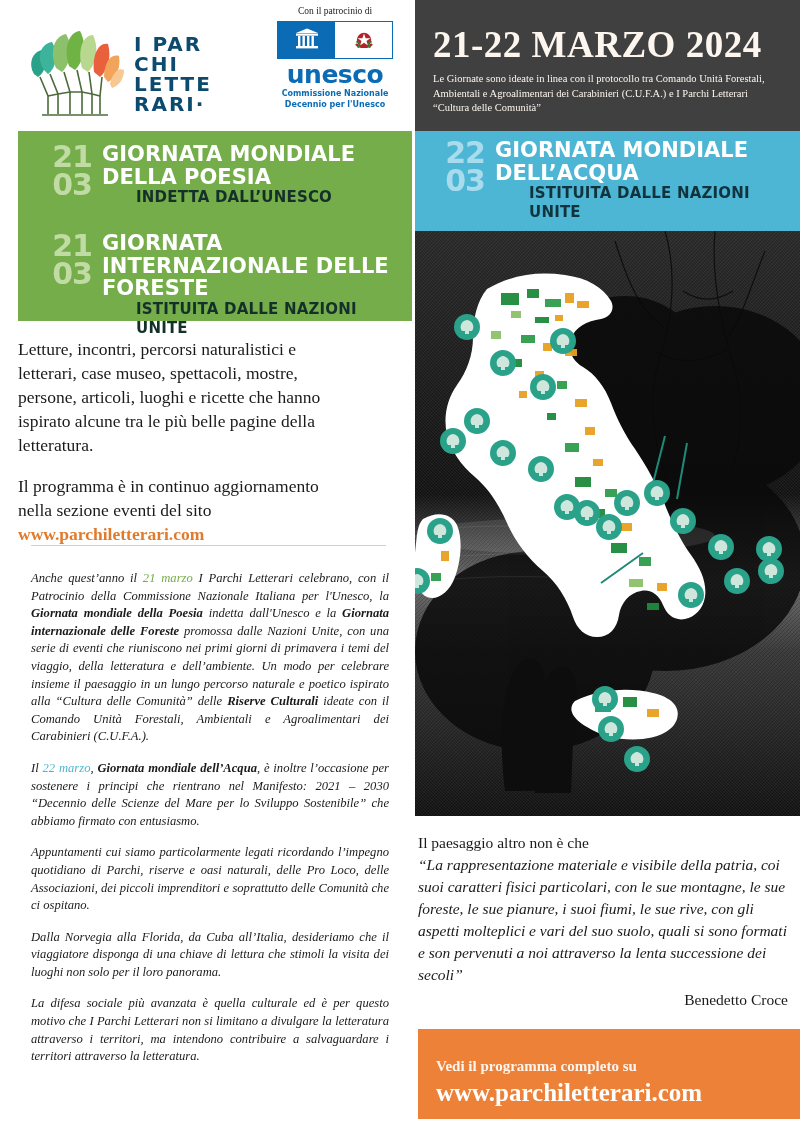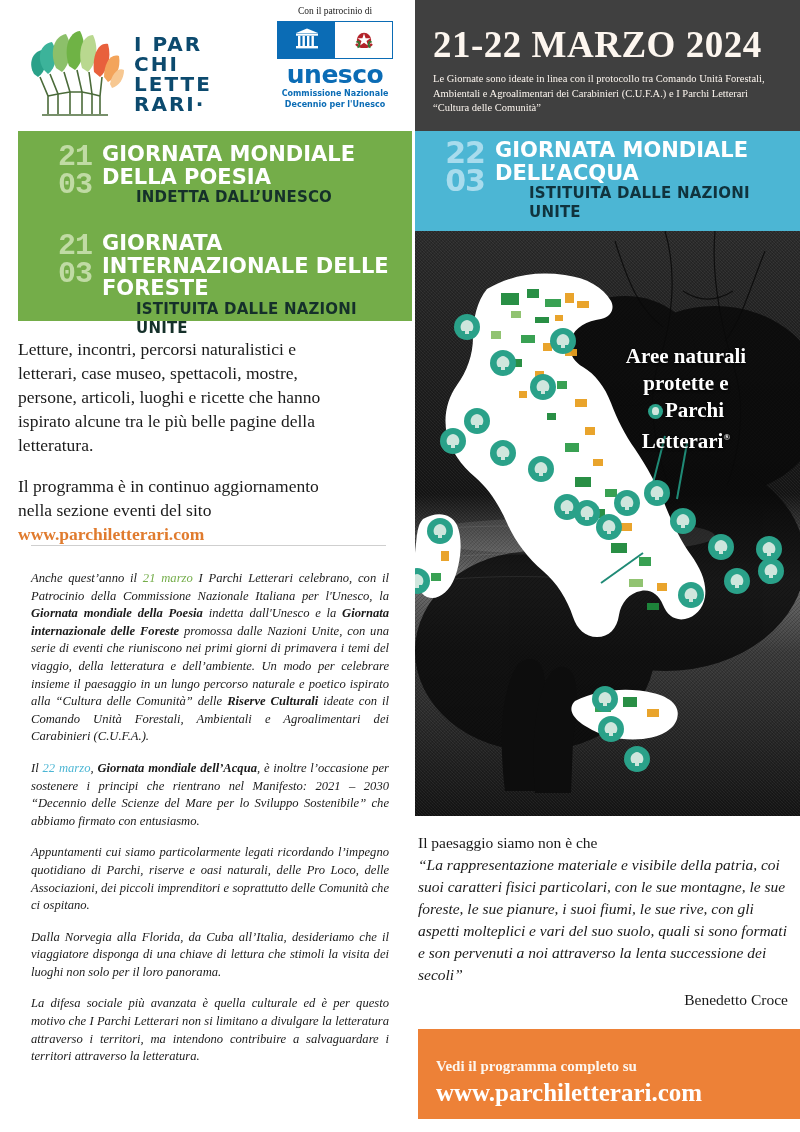--- a/index.html
+++ b/index.html
@@ -24,21 +24,21 @@
   .orange-head{position:absolute;left:415px;top:0;width:385px;height:131px;background:#404040;color:#fff;}
   .orange-date{font-family:"Liberation Serif",serif;font-weight:700;font-size:37px;letter-spacing:0.5px;margin:23px 0 0 18px;color:#fdf6ef;}
   .orange-note{font-family:"Liberation Serif",serif;font-size:10.5px;line-height:14.5px;margin:6px 0 0 18px;width:348px;color:#fdf6ef;}
 
   
   .green-band{position:absolute;left:18px;top:131px;width:394px;height:190px;background:#74ad49;}
   .teal-band{position:absolute;left:415px;top:131px;width:385px;height:100px;background:#4cb6d4;}
 
   .ev{position:relative;display:flex;align-items:flex-start;}
   .ev .daynum{font-family:"DejaVu Sans",sans-serif;font-weight:700;font-size:30px;line-height:28px;letter-spacing:-1px;text-align:right;width:52px;flex:0 0 52px;}
-  .green-band .daynum{color:#c0dba4;font-family:Liberation Mono, monospace;}
+  .green-band .daynum{color:#c0dba4;}
   .teal-band .daynum{color:#a8dced;}
   .ev .txt{margin-left:10px;}
   .ev .t1{font-family:"DejaVu Sans",sans-serif;font-weight:700;font-size:21px;line-height:22.5px;color:#ffffff;letter-spacing:0px;}
   .ev .t2{font-family:"DejaVu Sans",sans-serif;font-weight:700;font-size:15px;line-height:19px;color:#15302a;letter-spacing:0.2px;margin-left:34px;}
   .green-ev1{position:absolute;left:22px;top:12px;}
   .green-ev2{position:absolute;left:22px;top:101px;}
   .teal-ev{position:absolute;left:18px;top:8px;}
   .teal-band .t2{color:#10333d;}
 
   
@@ -419,30 +419,24 @@
             <circle r="13" fill="#2aa189"></circle>
             <path d="M0 -7 C6 -6 8 0 5 4 L2 4 L2 7 L-2 7 L-2 4 L-5 4 C-8 0 -6 -6 0 -7 Z" fill="#cfe6dd"></path>
           </g>
         <g transform="translate(222,528)">
             <circle r="13" fill="#2aa189"></circle>
             <path d="M0 -7 C6 -6 8 0 5 4 L2 4 L2 7 L-2 7 L-2 4 L-5 4 C-8 0 -6 -6 0 -7 Z" fill="#cfe6dd"></path>
           </g>
       </g>
     </svg>
 
-    <div class="map-label">
-      <div>Aree naturali</div>
-      <div>protette e</div>
-      <div><span class="inline-pin"></span><span>Parchi</span></div>
-      <div><span>Letterari</span><sup>®</sup></div>
-    </div>
   </div>
 
   <div class="quote">
-    <div class="lead">Il paesaggio siamo non è che</div>
+    <div class="lead">Il paesaggio altro non è che</div>
     <div class="qi">“La rappresentazione materiale e visibile della patria, coi suoi caratteri fisici particolari, con le sue montagne, le sue foreste, le sue pianure, i suoi fiumi, le sue rive, con gli aspetti molteplici e vari del suo suolo, quali si sono formati e son pervenuti a noi attraverso la lenta successione dei secoli”</div>
     <div class="author">Benedetto Croce</div>
   </div>
 
   <div class="orange-foot">
     <div class="foot-1">Vedi il programma completo su</div>
     <div class="foot-2">www.parchiletterari.com</div>
   </div>
 
 </div>

